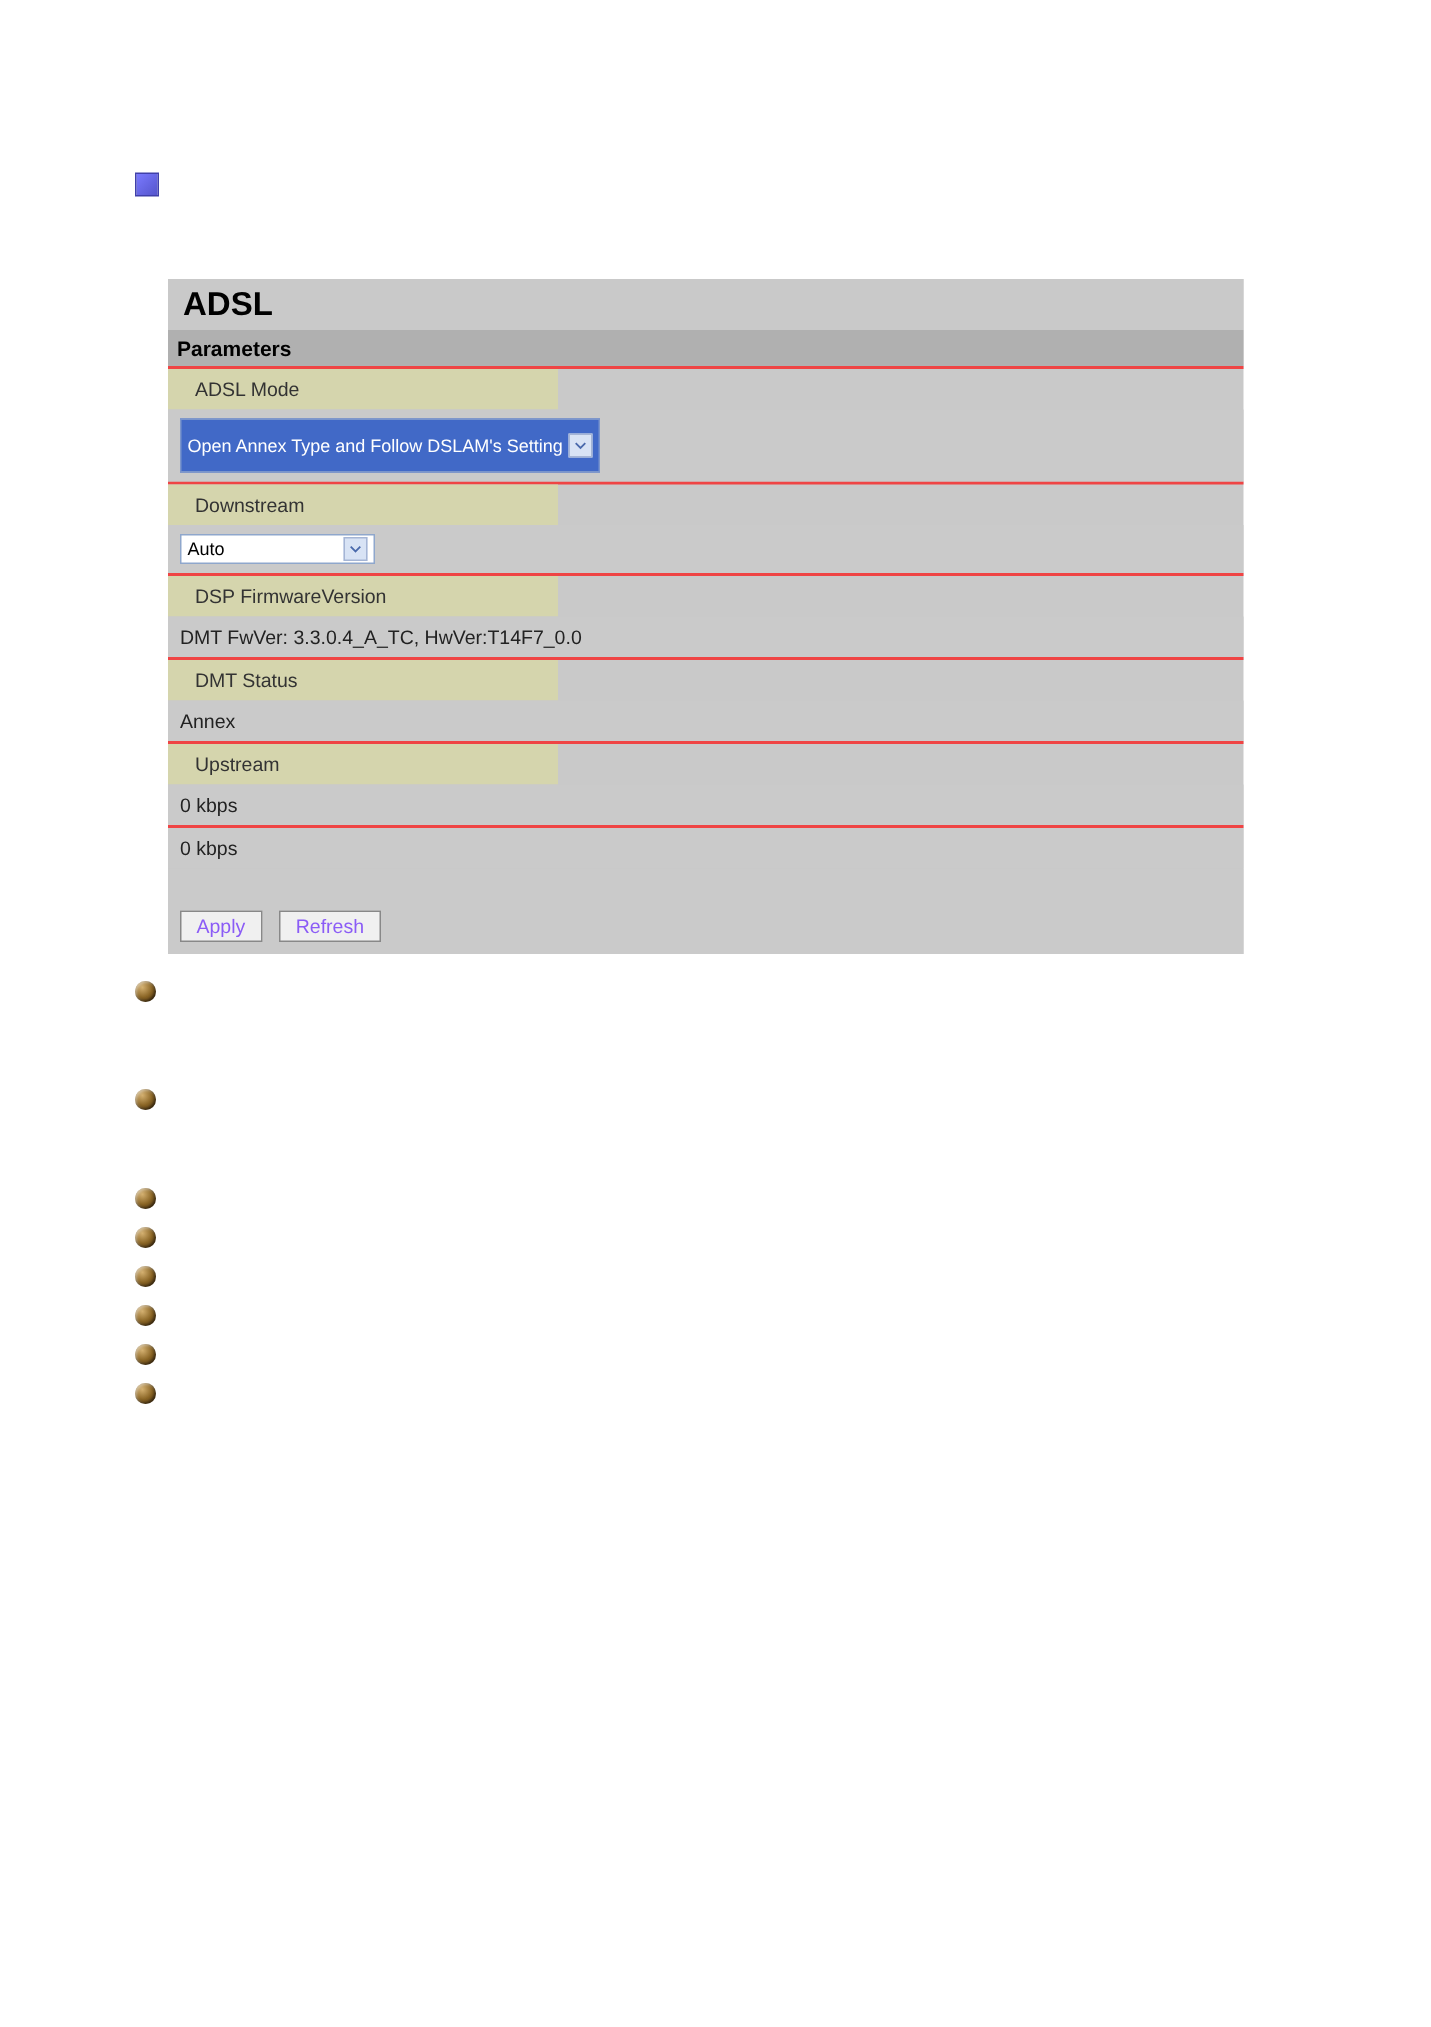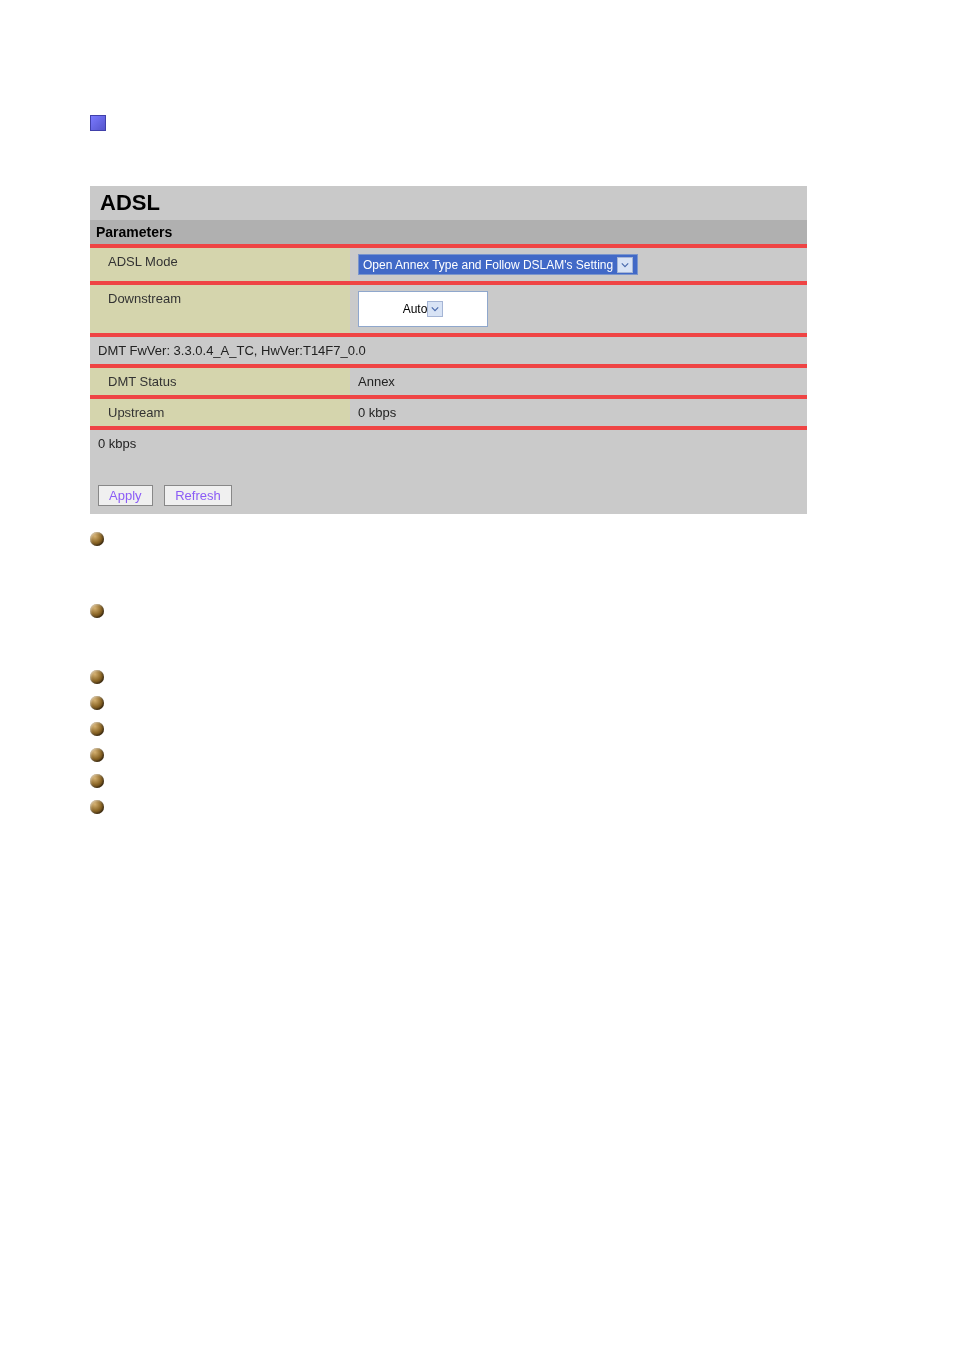--- a/index.html
+++ b/index.html
@@ -22,39 +22,40 @@
       width: 16px;
       height: 16px;
       background: linear-gradient(135deg, #7a7aff 0%, #5555cc 100%);
       border: 1px solid #4040aa;
       margin-left: 0px;
       margin-bottom: 55px;
     }
     .adsl-panel {
       width: 717px;
       background: #c9c9c9;
-      margin-left: 0;
+      margin-left: 22px;
     }
     .panel-title {
       font-size: 22px;
       font-weight: bold;
       padding: 4px 10px;
       background: #c9c9c9;
       color: #000;
     }
     .parameters-header {
       font-weight: bold;
       font-size: 14px;
       padding: 4px 6px;
       background: #b0b0b0;
       color: #000;
     }
     .param-row {
       display: flex;
-      border-top: 4px solid #ef4444;
+      border-top: 2px solid #ef4444;
+      flex-direction: column;
     }
     .param-label {
       width: 260px;
       background: #d5d5ad;
       padding: 6px 8px 6px 18px;
       color: #333;
       font-size: 13px;
     }
     .param-value {
       flex: 1;
@@ -66,43 +67,43 @@
       align-items: center;
     }
     .select-wide {
       display: inline-flex;
       align-items: center;
       background: #4169c7;
       color: #fff;
       border: 1px solid #7a95cc;
       padding: 1px 4px;
       font-size: 12px;
-      height: 21px;
+      height: 36px;
     }
     .select-wide .dropdown-arrow {
       margin-left: 4px;
       background: #d8e3f5;
       width: 16px;
       height: 16px;
       display: inline-flex;
       align-items: center;
       justify-content: center;
       border: 1px solid #a5b5d5;
     }
     .select-narrow {
       display: inline-flex;
       align-items: center;
       background: #fff;
       color: #000;
       border: 1px solid #8fa7cc;
       padding: 1px 4px;
       font-size: 12px;
-      height: 36px;
+      height: 20px;
       width: 130px;
-      justify-content: center;
+      justify-content: space-between;
     }
     .select-narrow .dropdown-arrow {
       background: #d8e3f5;
       width: 16px;
       height: 16px;
       display: inline-flex;
       align-items: center;
       justify-content: center;
       border: 1px solid #a5b5d5;
     }
@@ -174,20 +175,21 @@
           <span class="dropdown-arrow">
             <svg viewBox="0 0 10 10">
                 <path d="M1 3 L5 7 L9 3" fill="none" stroke="#4a6aac" stroke-width="1.5"></path>
               </svg>
           </span>
         </div>
       </div>
     </div>
 
     <div class="param-row">
+      <div class="param-label">DSP FirmwareVersion</div>
       <div class="param-value">DMT FwVer: 3.3.0.4_A_TC, HwVer:T14F7_0.0</div>
     </div>
 
     <div class="param-row">
       <div class="param-label">DMT Status</div>
       <div class="param-value">Annex</div>
     </div>
 
 
     <div class="param-row">

